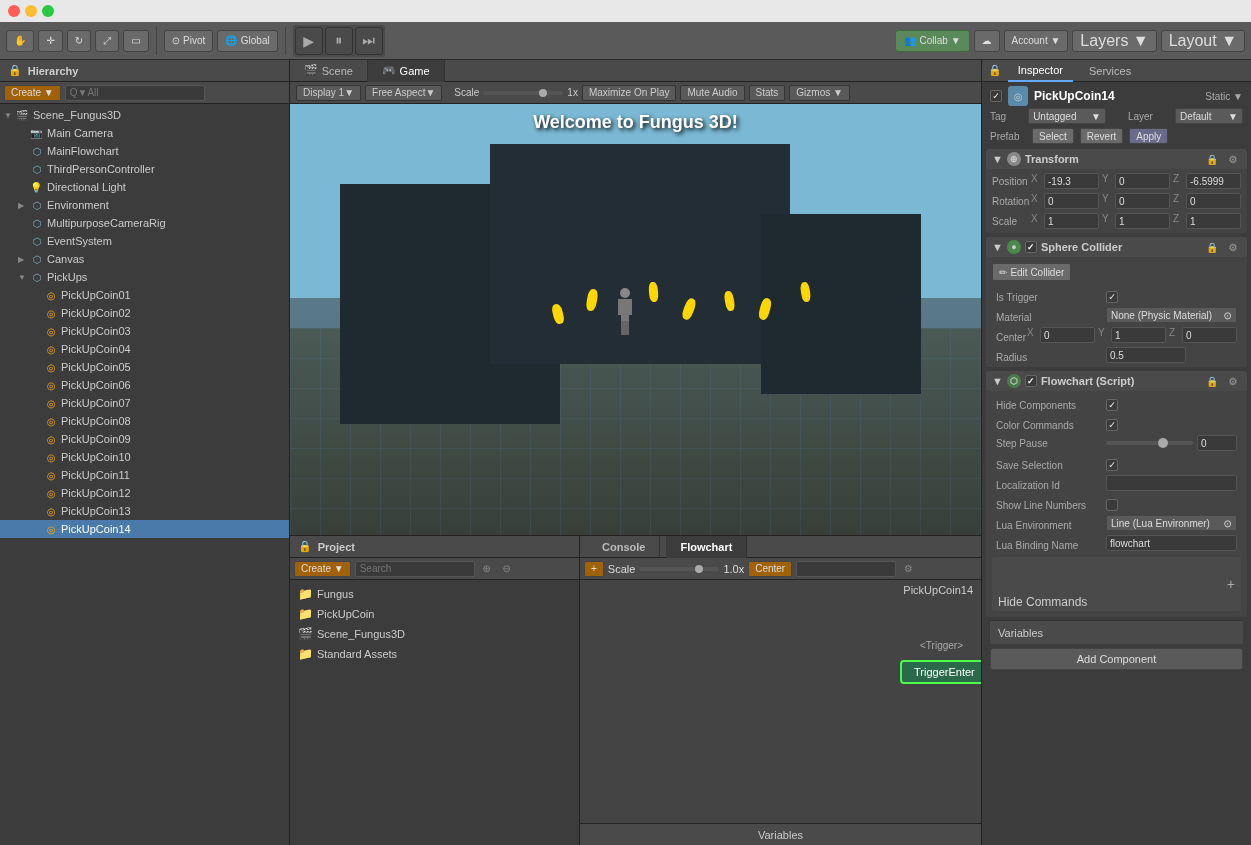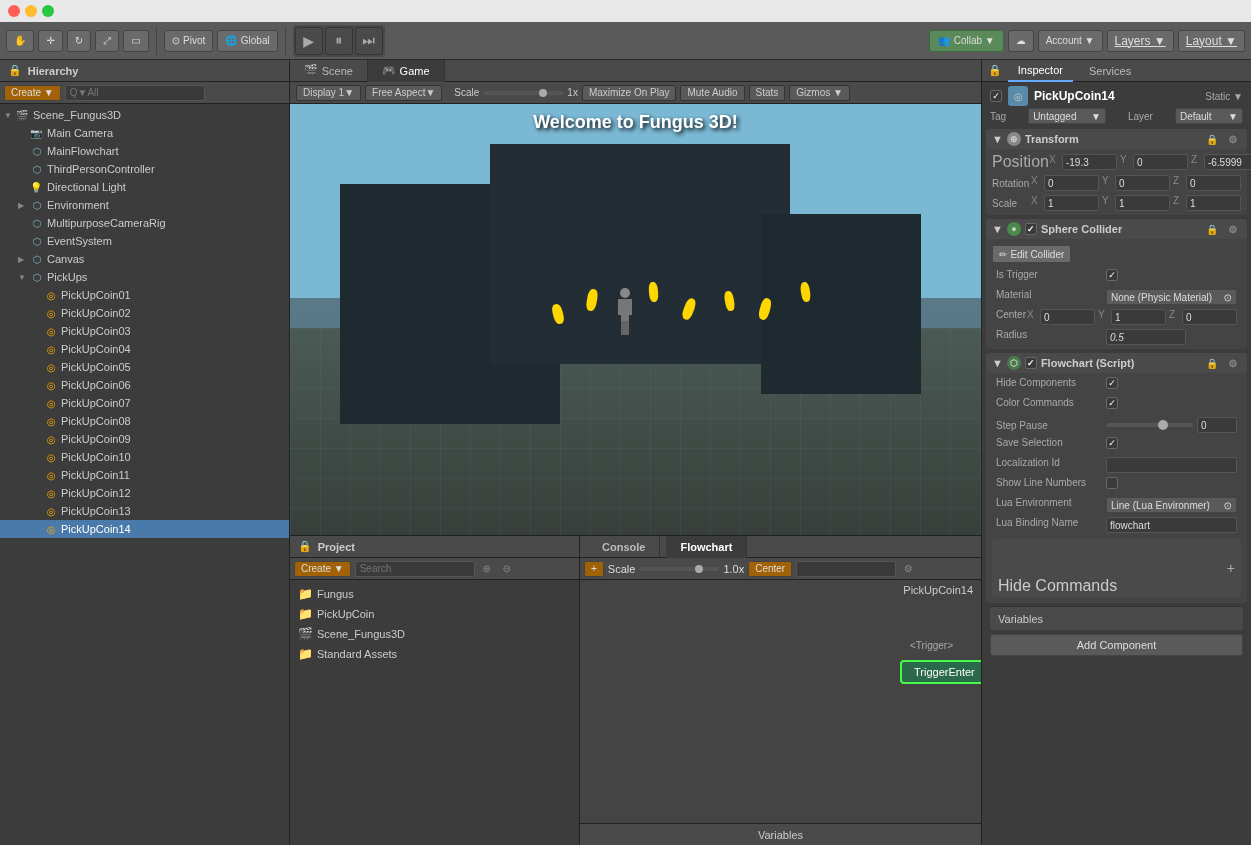--- a/index.html
+++ b/index.html
@@ -14,21 +14,21 @@
     .tl-green { background: #28c840; }
     #titlebar .title { flex: 1; text-align: center; font-size: 11px; color: #333; }
 
     
     #toolbar { background: #5a5a5a; height: 38px; display: flex; align-items: center; padding: 0 6px; gap: 4px; border-bottom: 1px solid #2a2a2a; }
     .toolbar-btn { background: #6a6a6a; border: 1px solid #444; border-radius: 3px; color: #ddd; font-size: 10px; padding: 2px 7px; cursor: pointer; height: 22px; display: flex; align-items: center; gap: 3px; }
     .toolbar-separator { width: 1px; background: #444; height: 28px; margin: 0 3px; }
     .play-btn { background: #4a4a4a; border: 1px solid #333; border-radius: 3px; width: 28px; height: 28px; display: flex; align-items: center; justify-content: center; cursor: pointer; color: #aaa; font-size: 14px; }
     .play-controls { display: flex; gap: 2px; background: #4a4a4a; border-radius: 3px; padding: 2px; }
     .collab-btn { background: #5a8a5a; border: 1px solid #3a6a3a; border-radius: 3px; color: #ddd; font-size: 10px; padding: 2px 8px; cursor: pointer; height: 22px; display: flex; align-items: center; gap: 3px; }
-    .layers-btn { background: #6a6a6a; border: 1px solid #444; border-radius: 3px; color: #ddd; font-size: 12px; padding: 2px 7px; cursor: pointer; height: 22px; display: flex; align-items: center; gap: 3px; text-decoration: underline; }
+    .layers-btn { background: #6a6a6a; border: 1px solid #444; border-radius: 3px; color: #ddd; font-size: 16px; padding: 2px 7px; cursor: pointer; height: 22px; display: flex; align-items: center; gap: 3px; }
     .toolbar-right { margin-left: auto; display: flex; gap: 4px; align-items: center; }
 
     
     #main { display: flex; height: calc(845px - 22px - 38px); }
 
     
     #hierarchy { width: 290px; background: #3c3c3c; border-right: 1px solid #222; display: flex; flex-direction: column; }
     .panel-header { background: #4a4a4a; height: 22px; display: flex; align-items: center; padding: 0 8px; gap: 6px; border-bottom: 1px solid #222; font-size: 11px; font-weight: bold; color: #ccc; }
     .panel-toolbar { background: #4a4a4a; height: 22px; display: flex; align-items: center; padding: 0 4px; gap: 4px; border-bottom: 1px solid #222; }
     .create-btn { background: #a16207; border: 1px solid #444; border-radius: 2px; color: #ddd; font-size: 10px; padding: 1px 6px; cursor: pointer; height: 16px; display: flex; align-items: center; gap: 2px; }
@@ -70,21 +70,21 @@
     .inspector-tab { padding: 2px 10px; cursor: pointer; font-size: 11px; color: #bbb; height: 22px; display: flex; align-items: center; }
     .inspector-tab.active { color: #fff; border-bottom: 2px solid #6af; }
     .inspector-body { padding: 4px; }
     .insp-row { display: flex; align-items: center; padding: 2px 4px; height: 20px; font-size: 11px; color: #ccc; }
     .insp-obj-name { font-size: 12px; font-weight: bold; color: #fff; flex: 1; }
     .insp-section { background: #444; border-radius: 3px; margin: 3px 0; }
     .insp-section-header { display: flex; align-items: center; padding: 2px 6px; height: 20px; cursor: pointer; font-size: 11px; font-weight: bold; color: #ccc; background: #4a4a4a; border-radius: 3px; gap: 4px; }
     .insp-section-body { padding: 2px 6px; }
     .xyz-label { color: #888; width: 10px; font-size: 10px; }
     .xyz-input { background: #3a3a3a; border: 1px solid #555; border-radius: 2px; color: #ddd; font-size: 10px; padding: 1px 3px; width: 55px; height: 16px; }
-    .insp-field-row { display: flex; align-items: flex-start; padding: 2px 4px; font-size: 11px; color: #ccc; min-height: 20px; }
+    .insp-field-row { display: flex; align-items: flex-end; padding: 2px 4px; font-size: 11px; color: #ccc; min-height: 20px; }
     .insp-field-label { width: 110px; color: #aaa; font-size: 10px; }
     .checkbox { width: 12px; height: 12px; background: #3a3a3a; border: 1px solid #666; border-radius: 2px; display: flex; align-items: center; justify-content: center; }
     .checkbox.checked::after { content: '✓'; color: #fff; font-size: 9px; }
     .insp-dropdown { background: #5a5a5a; border: 1px solid #444; border-radius: 2px; color: #ddd; font-size: 10px; padding: 1px 4px; height: 16px; display: flex; align-items: center; justify-content: space-between; cursor: pointer; }
     .tag-row { display: flex; align-items: center; gap: 22px; padding: 2px 4px; font-size: 10px; color: #aaa; }
     .prefab-row { display: flex; align-items: center; gap: 6px; padding: 2px 4px; }
     .prefab-btn { background: #6a6a6a; border: 1px solid #444; border-radius: 2px; color: #ddd; font-size: 10px; padding: 1px 6px; cursor: pointer; height: 16px; display: flex; align-items: center; }
     .insp-icon { width: 14px; height: 14px; border-radius: 50%; display: flex; align-items: center; justify-content: center; font-size: 9px; }
     .transform-icon { background: #888; }
     .sphere-icon { background: #4a8a4a; border-radius: 50%; }
@@ -440,21 +440,21 @@
           <span>1.0x</span>
           <div class="create-btn">
             <span>Center</span>
           </div>
           <input class="search-input" type="text" style="width: 100px;">
           <div class="small-icon-btn">⚙</div>
         </div>
         <div class="flowchart-canvas">
           <span class="pickupcoin-label">PickUpCoin14</span>
 
-          <div class="flowchart-trigger" style="left:330px;top:60px;">
+          <div class="flowchart-trigger" style="left:340px;top:60px;">
             <span>&lt;Trigger&gt;</span>
           </div>
 
           <div class="flowchart-node" style="left:320px;top:80px;">
             <span>TriggerEnter</span>
           </div>
         </div>
         <div class="variables-bottom">
           <span>Variables</span>
         </div>
@@ -487,35 +487,47 @@
           <span>Untagged</span>
           <span>▼</span>
         </div>
         <span>Layer</span>
         <div class="insp-dropdown" style="width:70px;">
           <span>Default</span>
           <span>▼</span>
         </div>
       </div>
 
+      <div class="prefab-row">
+        <span style="color:#aaa;font-size:10px;width:36px;">Prefab</span>
+        <div class="prefab-btn">
+          <span>Select</span>
+        </div>
+        <div class="prefab-btn">
+          <span>Revert</span>
+        </div>
+        <div class="prefab-btn" style="background:#6a6a8a;">
+          <span>Apply</span>
+        </div>
+      </div>
 
       <div class="insp-section">
         <div class="insp-section-header">
           <span>▼</span>
           <div class="insp-icon transform-icon">⊕</div>
           <span>Transform</span>
           <div class="top-right-icons" style="margin-left:auto;">
             <div class="small-icon-btn">🔒</div>
             <div class="small-icon-btn">⚙</div>
           </div>
         </div>
         <div class="insp-section-body">
 
           <div style="display:flex;align-items:center;padding:2px 0;">
-            <span style="width:60px;font-size:16px;color:#aaa;">Position</span>
+            <span style="width:60px;font-size:10px;color:#aaa;">Position</span>
             <div style="display:flex;gap:3px;">
               <span class="xyz-label">X</span>
               <input class="xyz-input" type="text" value="-19.3" style="">
               <span class="xyz-label">Y</span>
               <input class="xyz-input" type="text" value="0" style="">
               <span class="xyz-label">Z</span>
               <input class="xyz-input" type="text" value="-6.5999" style="">
             </div>
           </div>
 
@@ -580,21 +592,21 @@
               <span class="xyz-label">X</span>
               <input class="xyz-input" type="text" value="0" style="">
               <span class="xyz-label">Y</span>
               <input class="xyz-input" type="text" value="1" style="">
               <span class="xyz-label">Z</span>
               <input class="xyz-input" type="text" value="0" style="">
             </div>
           </div>
           <div class="insp-field-row">
             <span class="insp-field-label">Radius</span>
-            <input class="xyz-input" style="width: 80px; font-style: italic;" type="text" value="0.5">
+            <input class="xyz-input" style="width: 80px;" type="text" value="0.5">
           </div>
         </div>
       </div>
 
       <div class="insp-section" style="margin-top:4px;">
         <div class="insp-section-header">
           <span>▼</span>
           <div class="insp-icon flowchart-icon">⬡</div>
           <div class="checkbox checked"></div>
           <span>Flowchart (Script)</span>
@@ -637,21 +649,21 @@
               <span>Line (Lua Environmer)</span>
               <span>⊙</span>
             </div>
           </div>
           <div class="insp-field-row">
             <span class="insp-field-label">Lua Binding Name</span>
             <input class="xyz-input" style="flex: 1 1 0%;" type="text" value="flowchart">
           </div>
           <div style="padding:4px 0;">
             <div style="display:flex;align-items:center;justify-content:space-between;background:#4a4a4a;border-radius:3px;padding:2px 6px;">
-              <span style="font-size:16px;color:#ccc;margin-top:36px;">Hide Commands</span>
+              <span style="font-size:12px;color:#ccc;margin-top:36px;">Hide Commands</span>
               <span style="font-size:14px;color:#aaa;">+</span>
             </div>
           </div>
         </div>
       </div>
 
       <div class="variables-bar">
         <span>Variables</span>
       </div>
 

